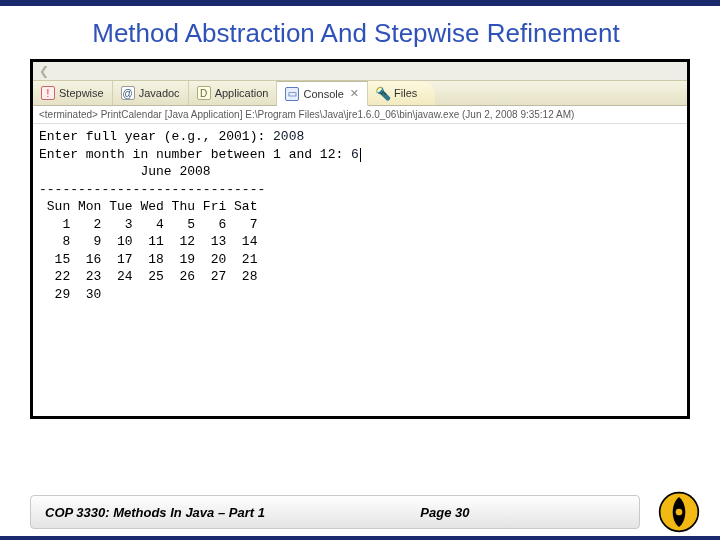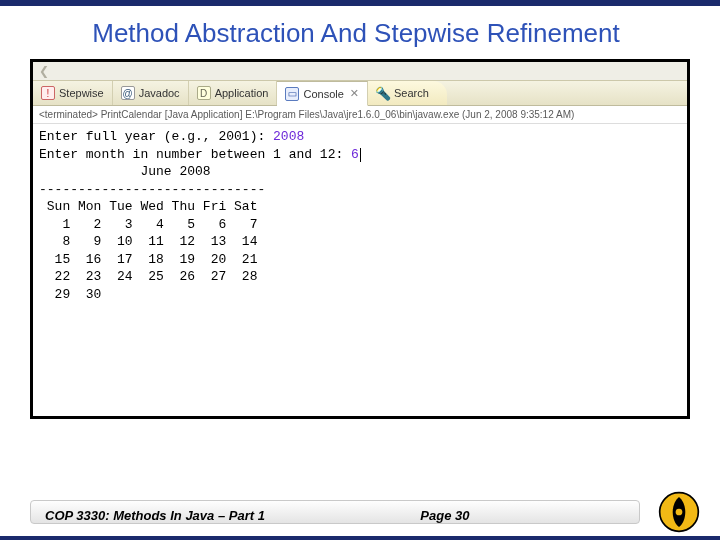--- a/index.html
+++ b/index.html
@@ -84,46 +84,46 @@
     overflow: hidden;
   }
   .console {
     font-family: "Courier New", monospace;
     font-size: 13px;
     padding: 4px 6px;
     line-height: 1.35;
     white-space: pre;
     color: #000;
   }
-  .console .inp { color: #6d28d9; }
+  .console .inp { color: #0f172a; }
   .cursor {
     display: inline-block;
     width: 1px; height: 14px;
     background: #000;
     vertical-align: text-bottom;
     margin-left: 1px;
   }
   .footer {
     position: absolute;
     bottom: 8px;
     left: 0; right: 0;
     height: 40px;
     display: flex;
     align-items: center;
     font-size: 13px;
   }
   .footer-bar {
     flex: 1;
-    height: 24px;
+    height: 34px;
     margin: 0 18px 0 30px;
     background: linear-gradient(#fefefe, #e4e4e4);
     border: 1px solid #c9c9c9;
     border-radius: 4px;
     display: flex;
-    align-items: flex-end;
+    align-items: center;
     padding: 0 14px;
     font-style: italic;
     font-weight: bold;
     color: #000;
   }
   .footer-bar .left { flex: 0 0 auto; }
   .footer-bar .mid { flex: 1; text-align: center; }
   .footer-bar .right { flex: 0 0 auto; }
   .logo {
     width: 42px; height: 42px;
@@ -156,21 +156,21 @@
       <span class="ticon" style="border-color:#aa8;background:#ffd;color:#665;">D</span>
       <span>Application</span>
     </div>
     <div class="tab active">
       <span class="ticon" style="border-color:#5a7bbf;background:#e8eefc;color:#2a4fa0;">▭</span>
       <span>Console</span>
       <span class="close">✕</span>
     </div>
     <div class="tab searchtab">
       <span class="ticon" style="border:none;background:transparent;color:#caa23a;font-size:13px;">🔦</span>
-      <span>Search</span>
+      <span>Files</span>
     </div>
   </div>
 
   <div class="status-line">&lt;terminated&gt; PrintCalendar [Java Application] E:\Program Files\Java\jre1.6.0_06\bin\javaw.exe (Jun 2, 2008 9:35:12 AM)</div>
 
   <div class="console"><span>Enter full year (e.g., 2001): </span><span class="inp">2008</span>
 <span>Enter month in number between 1 and 12: </span><span class="inp">6</span><span class="cursor"></span>
 <span>             June 2008</span>
 <span>-----------------------------</span>
 <span> Sun Mon Tue Wed Thu Fri Sat</span>

